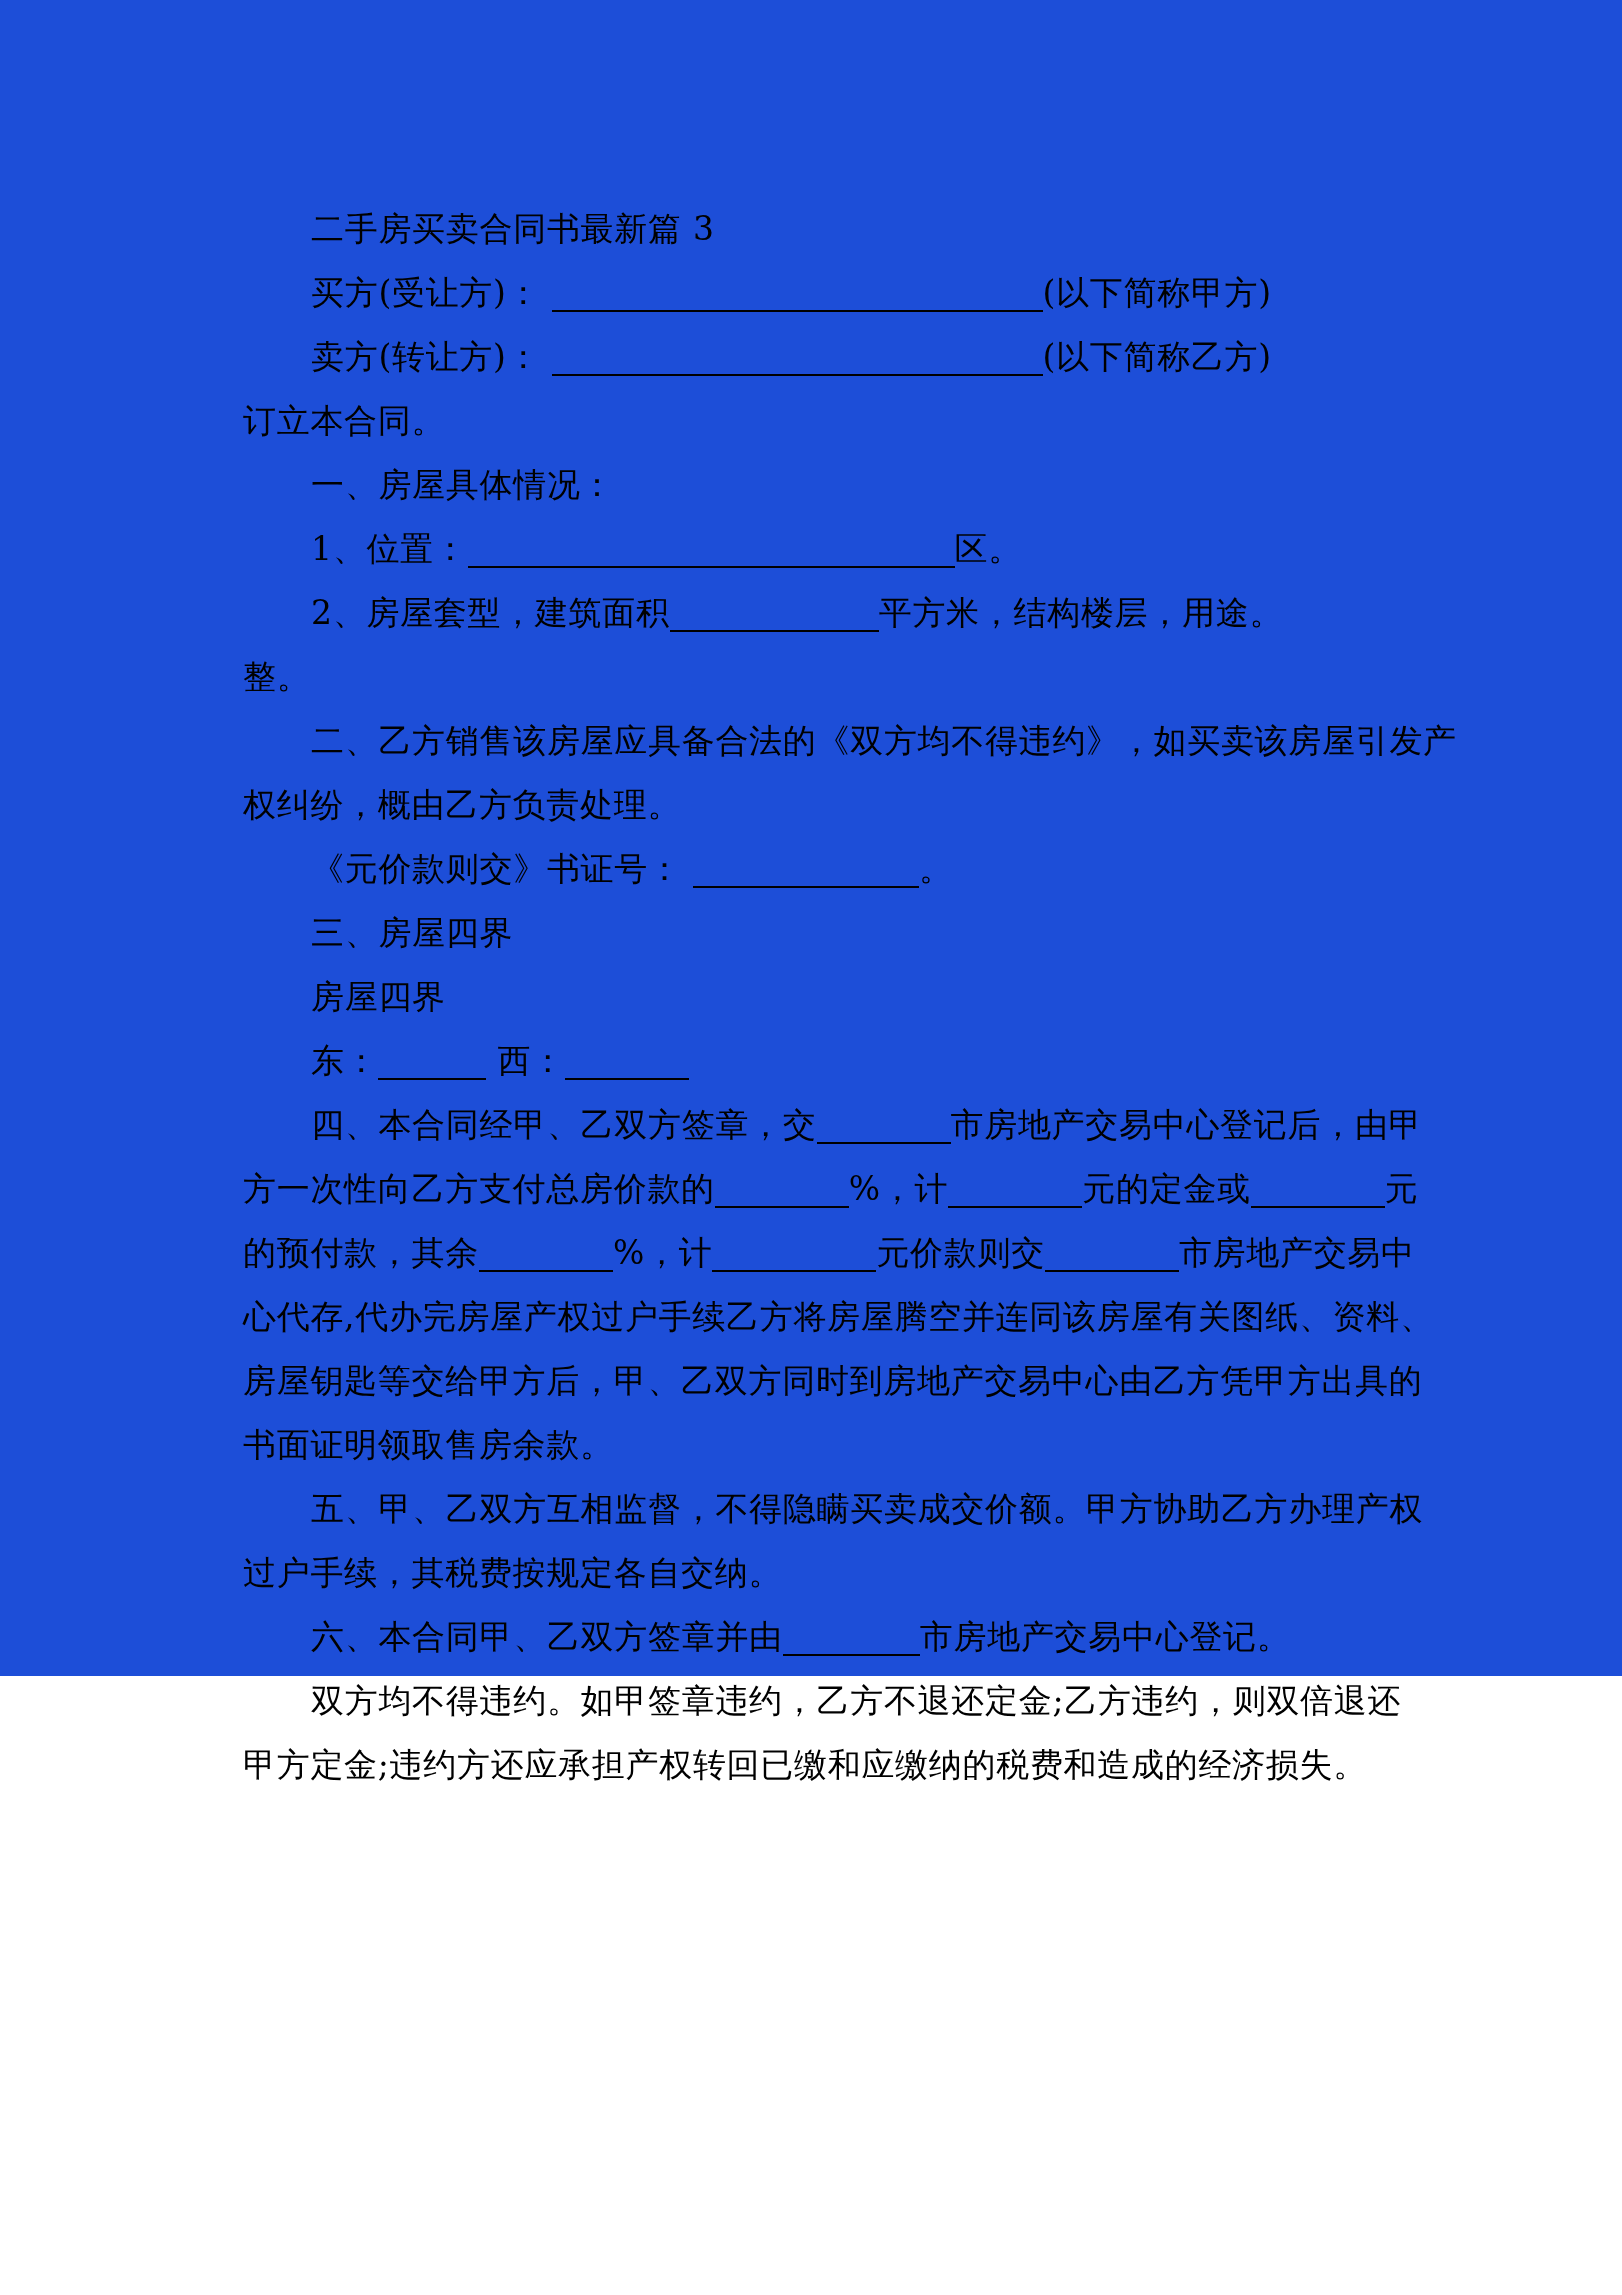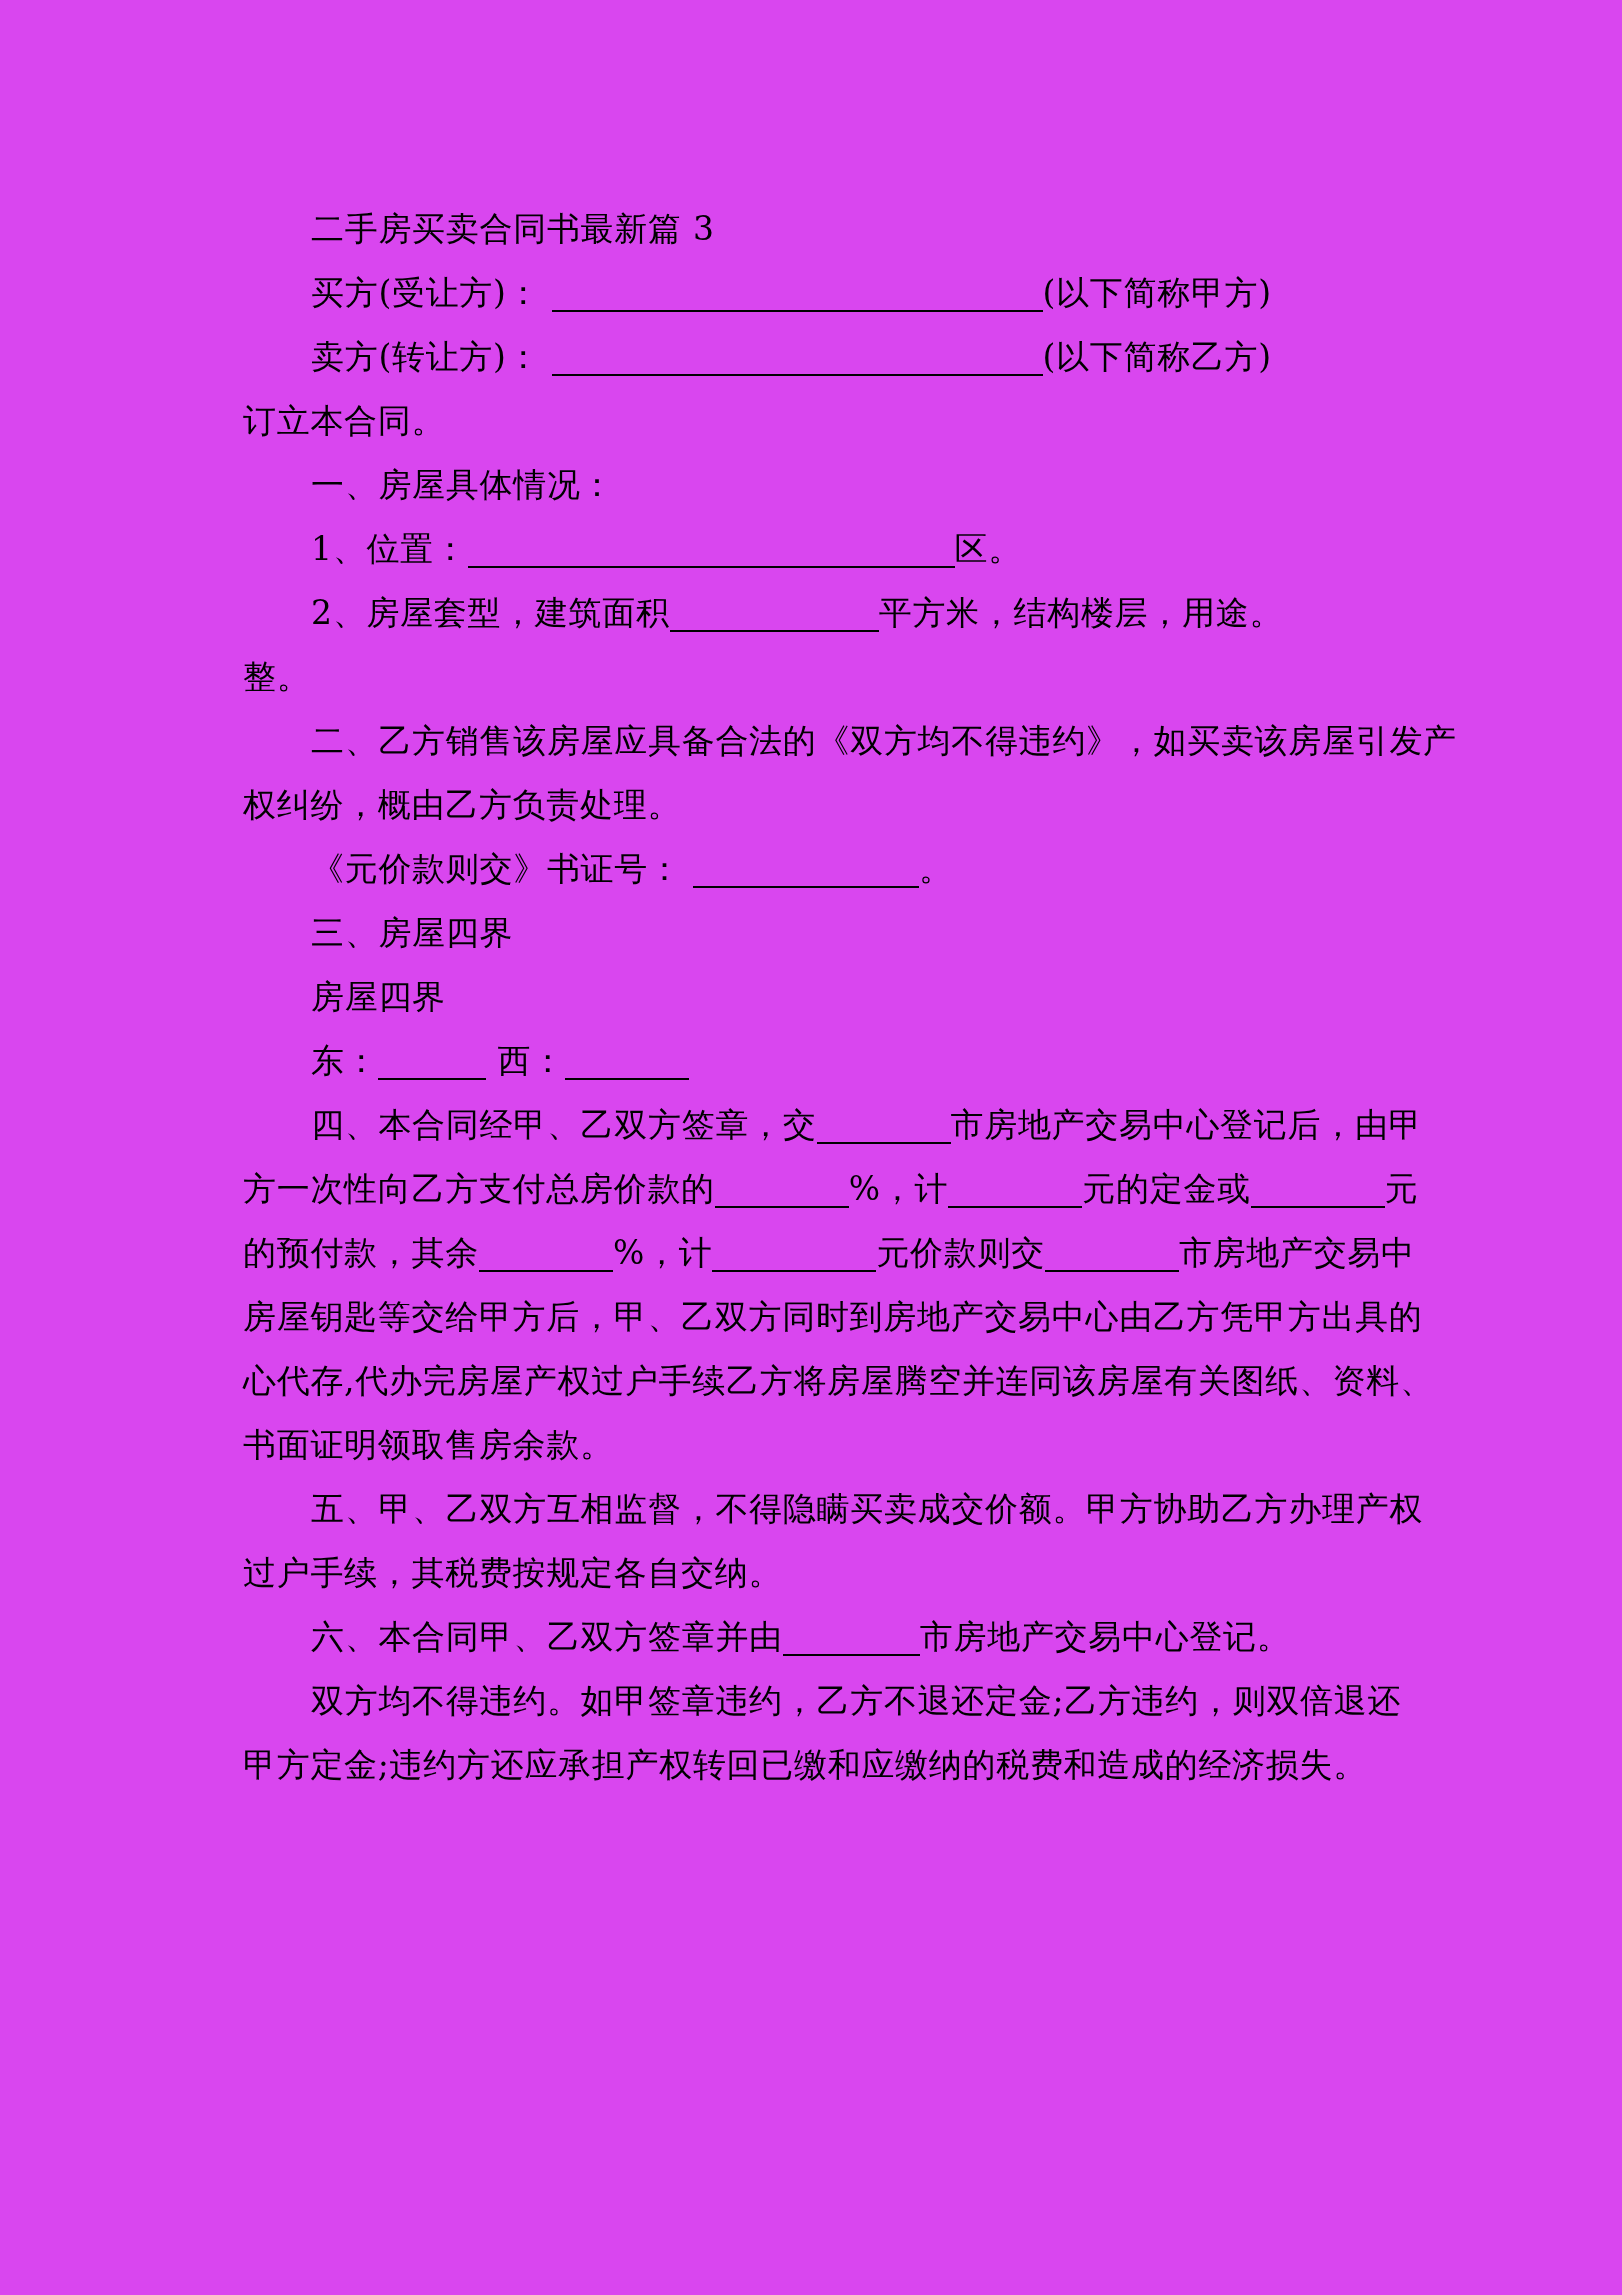--- a/index.html
+++ b/index.html
@@ -10,22 +10,22 @@
   body {
     position: relative;
     width: 1623px;
     height: 2295px;
     overflow: hidden;
   }
   .page {
     position: absolute;
     left: 0; top: 0;
     width: 1623px;
-    height: 2295px;
-    background: #d946ef;
+    height: 1676px;
+    background: #1d4ed8;
   }
   .doc {
     position: absolute;
     left: 243px;
     top: 197px;
     width: 1178px;
     font-family: "DejaVu Serif", "Liberation Serif", serif;
     font-size: 33px;
     line-height: 64px;
     color: #000000;
@@ -65,22 +65,22 @@
       <p class="line"><span class="t">整。</span></p>
       <p class="line indent"><span class="t">二、乙方销售该房屋应具备合法的《双方均不得违约》，如买卖该房屋引发产</span></p>
       <p class="line"><span class="t">权纠纷，概由乙方负责处理。</span></p>
       <p class="line indent"><span class="t">《元价款则交》书证号： </span><span class="blank" style="width: 226px;"></span><span class="t">。</span></p>
       <p class="line indent"><span class="t">三、房屋四界</span></p>
       <p class="line indent"><span class="t">房屋四界</span></p>
       <p class="line indent"><span class="t">东：</span><span class="blank" style="width: 108px;"></span><span class="t"> 西：</span><span class="blank" style="width: 124px;"></span></p>
       <p class="line indent"><span class="t">四、本合同经甲、乙双方签章，交</span><span class="blank" style="width: 134px;"></span><span class="t">市房地产交易中心登记后，由甲</span></p>
       <p class="line"><span class="t">方一次性向乙方支付总房价款的</span><span class="blank" style="width: 134px;"></span><span class="t">%，计</span><span class="blank" style="width: 134px;"></span><span class="t">元的定金或</span><span class="blank" style="width: 134px;"></span><span class="t">元</span></p>
       <p class="line"><span class="t">的预付款，其余</span><span class="blank" style="width: 134px;"></span><span class="t">%，计</span><span class="blank" style="width: 164px;"></span><span class="t">元价款则交</span><span class="blank" style="width: 134px;"></span><span class="t">市房地产交易中</span></p>
+      <p class="line"><span class="t">心代存,代办完房屋产权过户手续乙方将房屋腾空并连同该房屋有关图纸、资料、</span></p>
       <p class="line"><span class="t">房屋钥匙等交给甲方后，甲、乙双方同时到房地产交易中心由乙方凭甲方出具的</span></p>
-      <p class="line"><span class="t">心代存,代办完房屋产权过户手续乙方将房屋腾空并连同该房屋有关图纸、资料、</span></p>
       <p class="line"><span class="t">书面证明领取售房余款。</span></p>
       <p class="line indent"><span class="t">五、甲、乙双方互相监督，不得隐瞒买卖成交价额。甲方协助乙方办理产权</span></p>
       <p class="line"><span class="t">过户手续，其税费按规定各自交纳。</span></p>
       <p class="line indent"><span class="t">六、本合同甲、乙双方签章并由</span><span class="blank" style="width: 137px;"></span><span class="t">市房地产交易中心登记。</span></p>
       <p class="line indent"><span class="t">双方均不得违约。如甲签章违约，乙方不退还定金;乙方违约，则双倍退还</span></p>
       <p class="line"><span class="t">甲方定金;违约方还应承担产权转回已缴和应缴纳的税费和造成的经济损失。</span></p>
     </div>
 </div>
 
 

